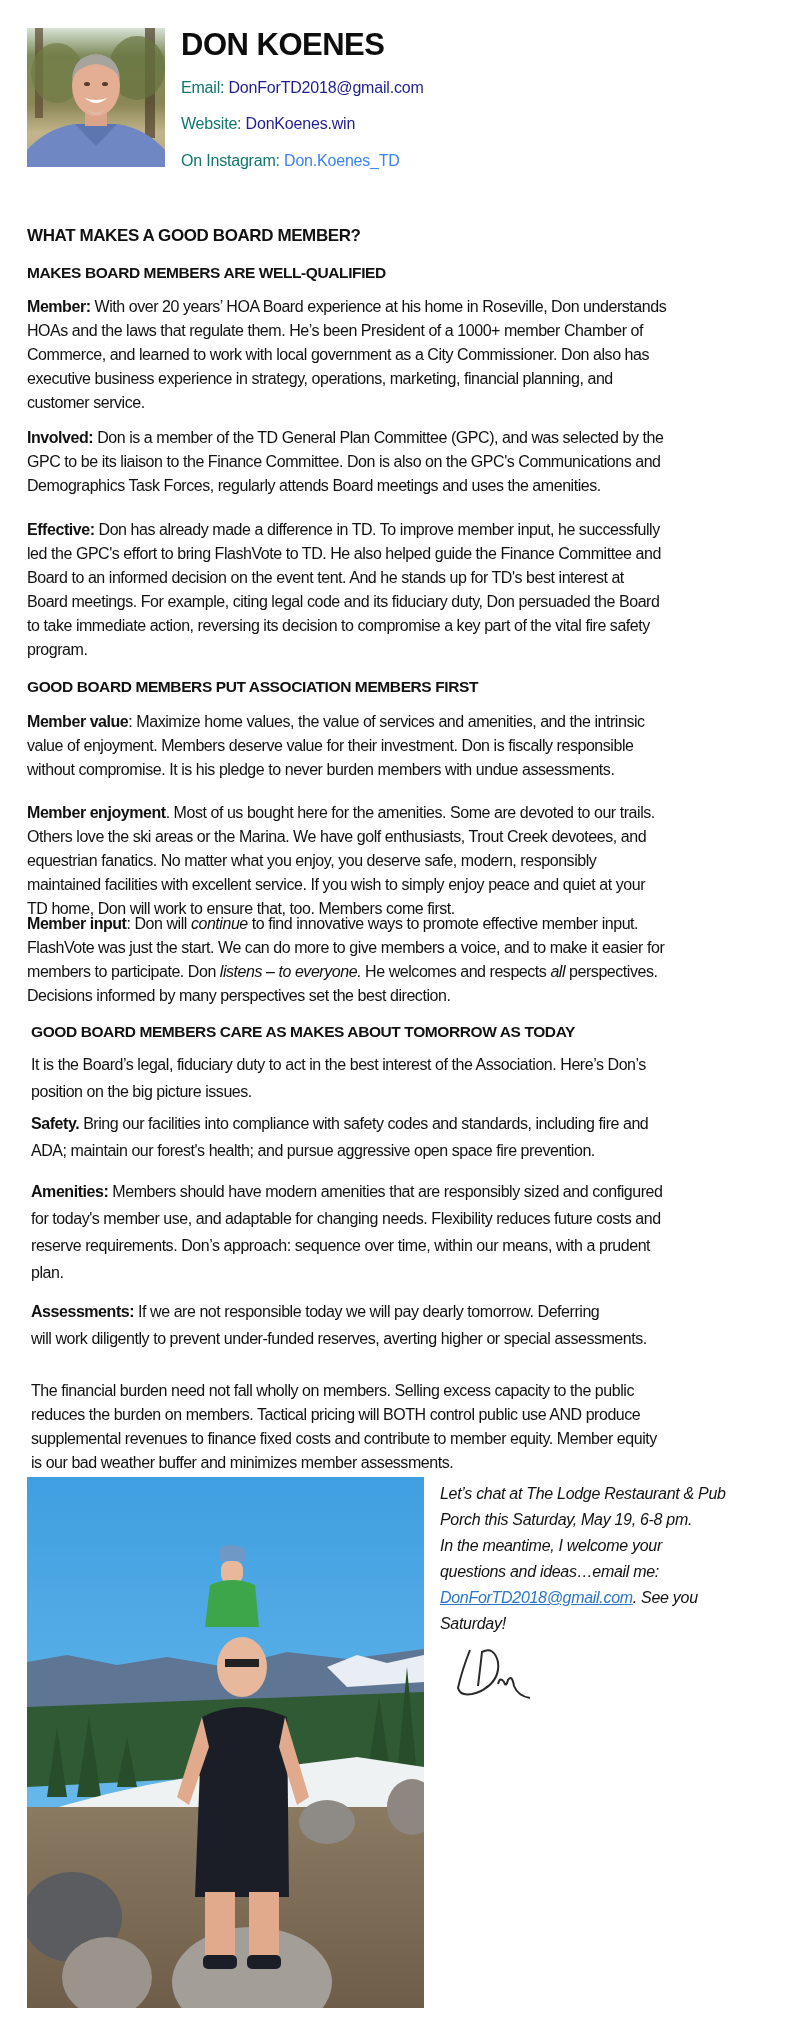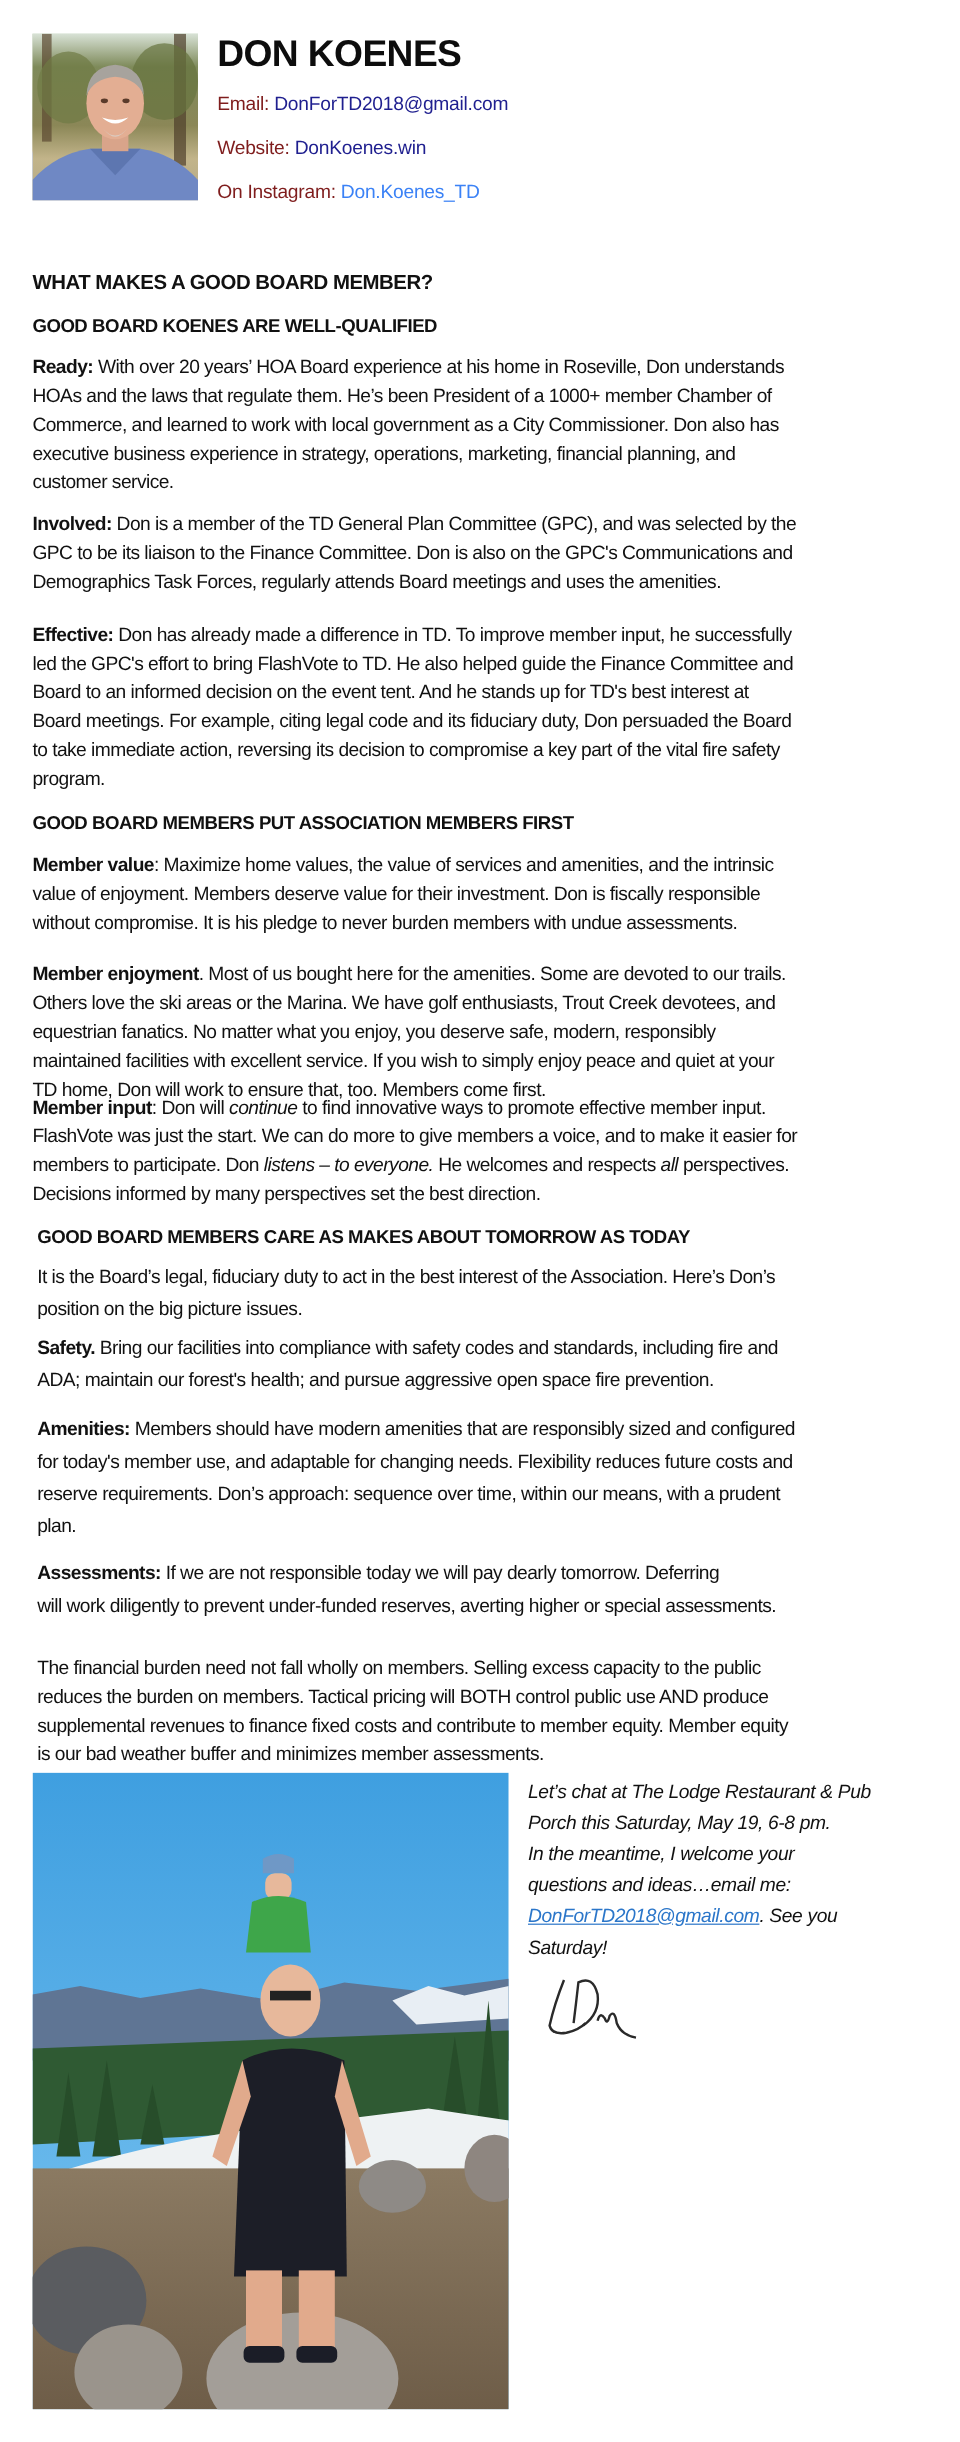--- a/index.html
+++ b/index.html
@@ -12,21 +12,21 @@
   .photo-top {
     left: 27px; top: 28px; width: 138px; height: 139px; overflow: hidden;
     background: linear-gradient(180deg, #c9d6c3 0%, #8f9a6a 30%, #7d8456 55%, #b7ab82 70%, #a9b4c6 72%);
   }
   .photo-top svg { display: block; }
   .name {
     left: 181px; top: 27px; font-size: 31px; font-weight: bold; letter-spacing: -0.5px;
     color: #0d0d0d; white-space: nowrap;
   }
   .contact { left: 181px; font-size: 16px; white-space: nowrap; letter-spacing: -0.2px; }
-  .contact .lbl { color: #7f1d1d; margin-top: 27px; }
+  .contact .lbl { color: #0f766e; margin-top: 27px; }
   .link-navy { color: #1f1f8f; text-decoration: none; }
   .link-blue { color: #3b82f6; text-decoration: none; }
   .h1 { left: 27px; font-size: 17px; font-weight: bold; letter-spacing: -0.4px; white-space: nowrap; }
   .h2 { font-size: 15.5px; font-weight: bold; letter-spacing: -0.4px; white-space: nowrap; }
   .para { font-size: 16px; line-height: 24px; letter-spacing: -0.45px; white-space: nowrap; }
   .para .line { display: block; height: 24px; }
   .para.lh27 .line { height: 27px; }
   .para b { font-weight: bold; }
   .para i { font-style: italic; }
   .photo-bottom {
@@ -78,24 +78,24 @@
 </div>
 <div class="abs contact" style="top:115px;">
   <span class="lbl">Website: </span><a class="link-navy">DonKoenes.win</a>
 </div>
 <div class="abs contact" style="top:152px;">
   <span class="lbl">On Instagram: </span><a class="link-blue">Don.Koenes_TD</a>
 </div>
 
 <div class="abs h1" style="top:226px;">WHAT MAKES A GOOD BOARD MEMBER?</div>
 
-<div class="abs h2" style="left:27px; top:264px;">GOOD BOARD KOENES ARE WELL-QUALIFIED</div>
+<div class="abs h2" style="left:27px; top:264px;">MAKES BOARD MEMBERS ARE WELL-QUALIFIED</div>
 
 <div class="abs para" style="left:27px; top:295px;">
-  <span class="line"><b>Ready:</b><span> With over 20 years’ HOA Board experience at his home in Roseville, Don understands</span></span>
+  <span class="line"><b>Member:</b><span> With over 20 years’ HOA Board experience at his home in Roseville, Don understands</span></span>
   <span class="line">HOAs and the laws that regulate them. He’s been President of a 1000+ member Chamber of</span>
   <span class="line">Commerce, and learned to work with local government as a City Commissioner.  Don also has</span>
   <span class="line">executive business experience in strategy, operations, marketing, financial planning, and</span>
   <span class="line">customer service.</span>
 </div>
 
 <div class="abs para" style="left:27px; top:426px;">
   <span class="line"><b>Involved:</b><span> Don is a member of the TD General Plan Committee (GPC), and was selected by the</span></span>
   <span class="line">GPC to be its liaison to the Finance Committee. Don is also on the GPC's Communications and</span>
   <span class="line">Demographics Task Forces, regularly attends Board meetings and uses the amenities.</span>

